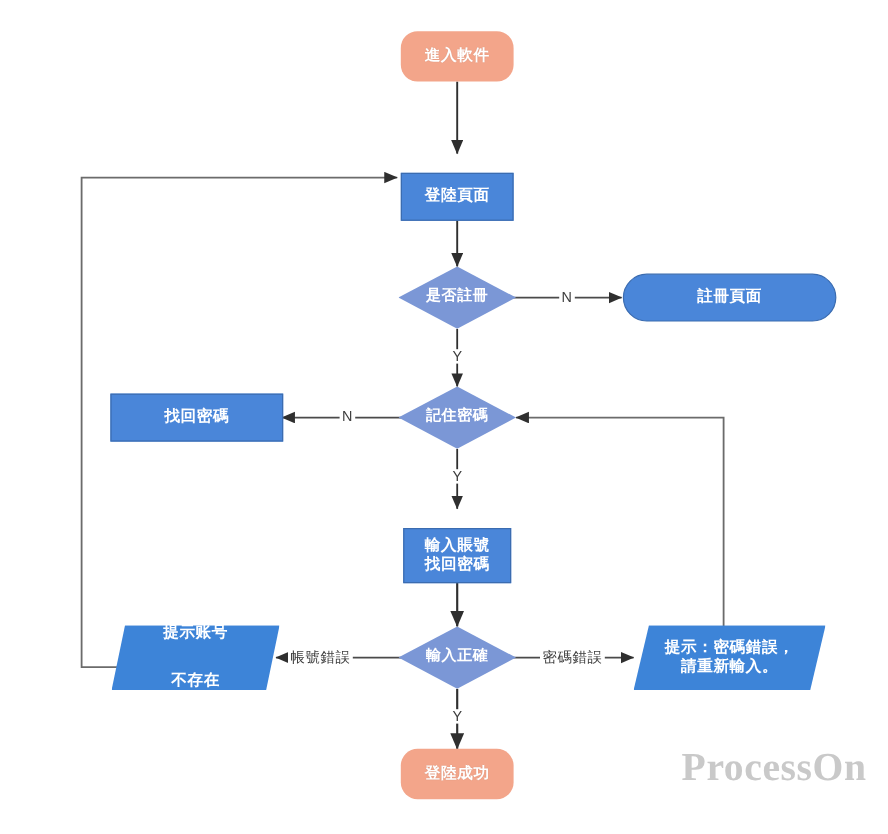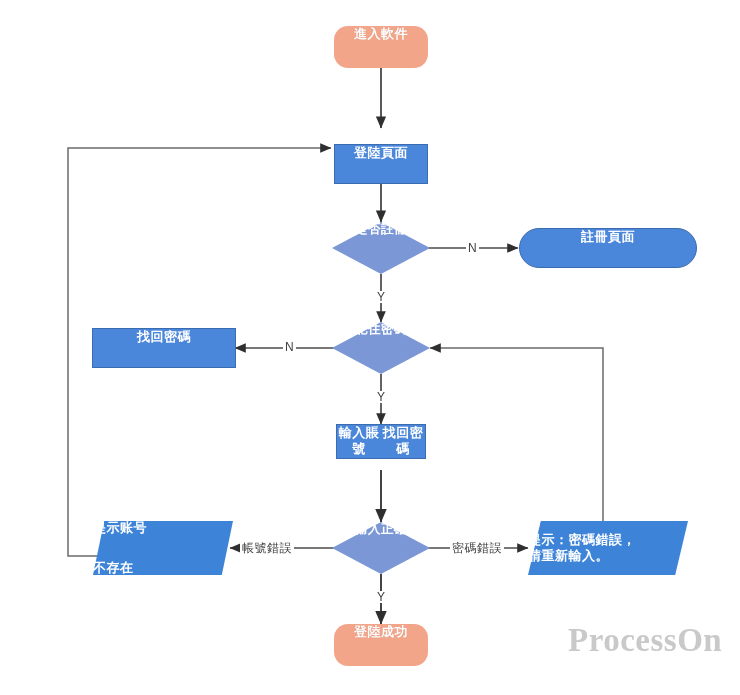--- a/index.html
+++ b/index.html
@@ -23,27 +23,28 @@
     top: 0;
     width: 740px;
     height: 695px;
     pointer-events: none;
   }
 
   .node {
     position: absolute;
     box-sizing: border-box;
     display: flex;
-    align-items: flex-start;
+    align-items: center;
     justify-content: center;
     text-align: center;
     color: #ffffff;
     font-weight: bold;
     letter-spacing: 0.5px;
     line-height: 1.25;
+    font-family: Liberation Mono, monospace;
   }
 
   .node-terminal {
     background: #f3a58a;
     border-radius: 14px;
     font-size: 13px;
     text-shadow: 0 0 1px rgba(0,0,0,.15);
   }
 
   .node-process {
@@ -166,21 +167,21 @@
 
   <div class="node node-decision" style="left:332px; top:322px; width:98px; height:52px;">
     <span class="diamond-shape"></span>
     <span class="node-text">記住密碼</span>
   </div>
 
   <div class="node node-process" style="left:92px; top:328px; width:144px; height:40px;">
     <span class="node-text">找回密碼</span>
   </div>
 
-  <div class="node node-process" style="left:336px; top:424px; width:90px; height:35px; ">
+  <div class="node node-process" style="left:336px; top:440px; width:90px; height:46px; flex-direction:column;">
     <span class="node-text">輸入賬號</span>
     <span class="node-text">找回密碼</span>
   </div>
 
   <div class="node node-decision" style="left:332px; top:522px; width:98px; height:52px;">
     <span class="diamond-shape"></span>
     <span class="node-text">輸入正確</span>
   </div>
 
   <div class="node node-io" style="left:93px; top:521px; width:140px; height:54px; flex-direction:column;gap:23px;">

